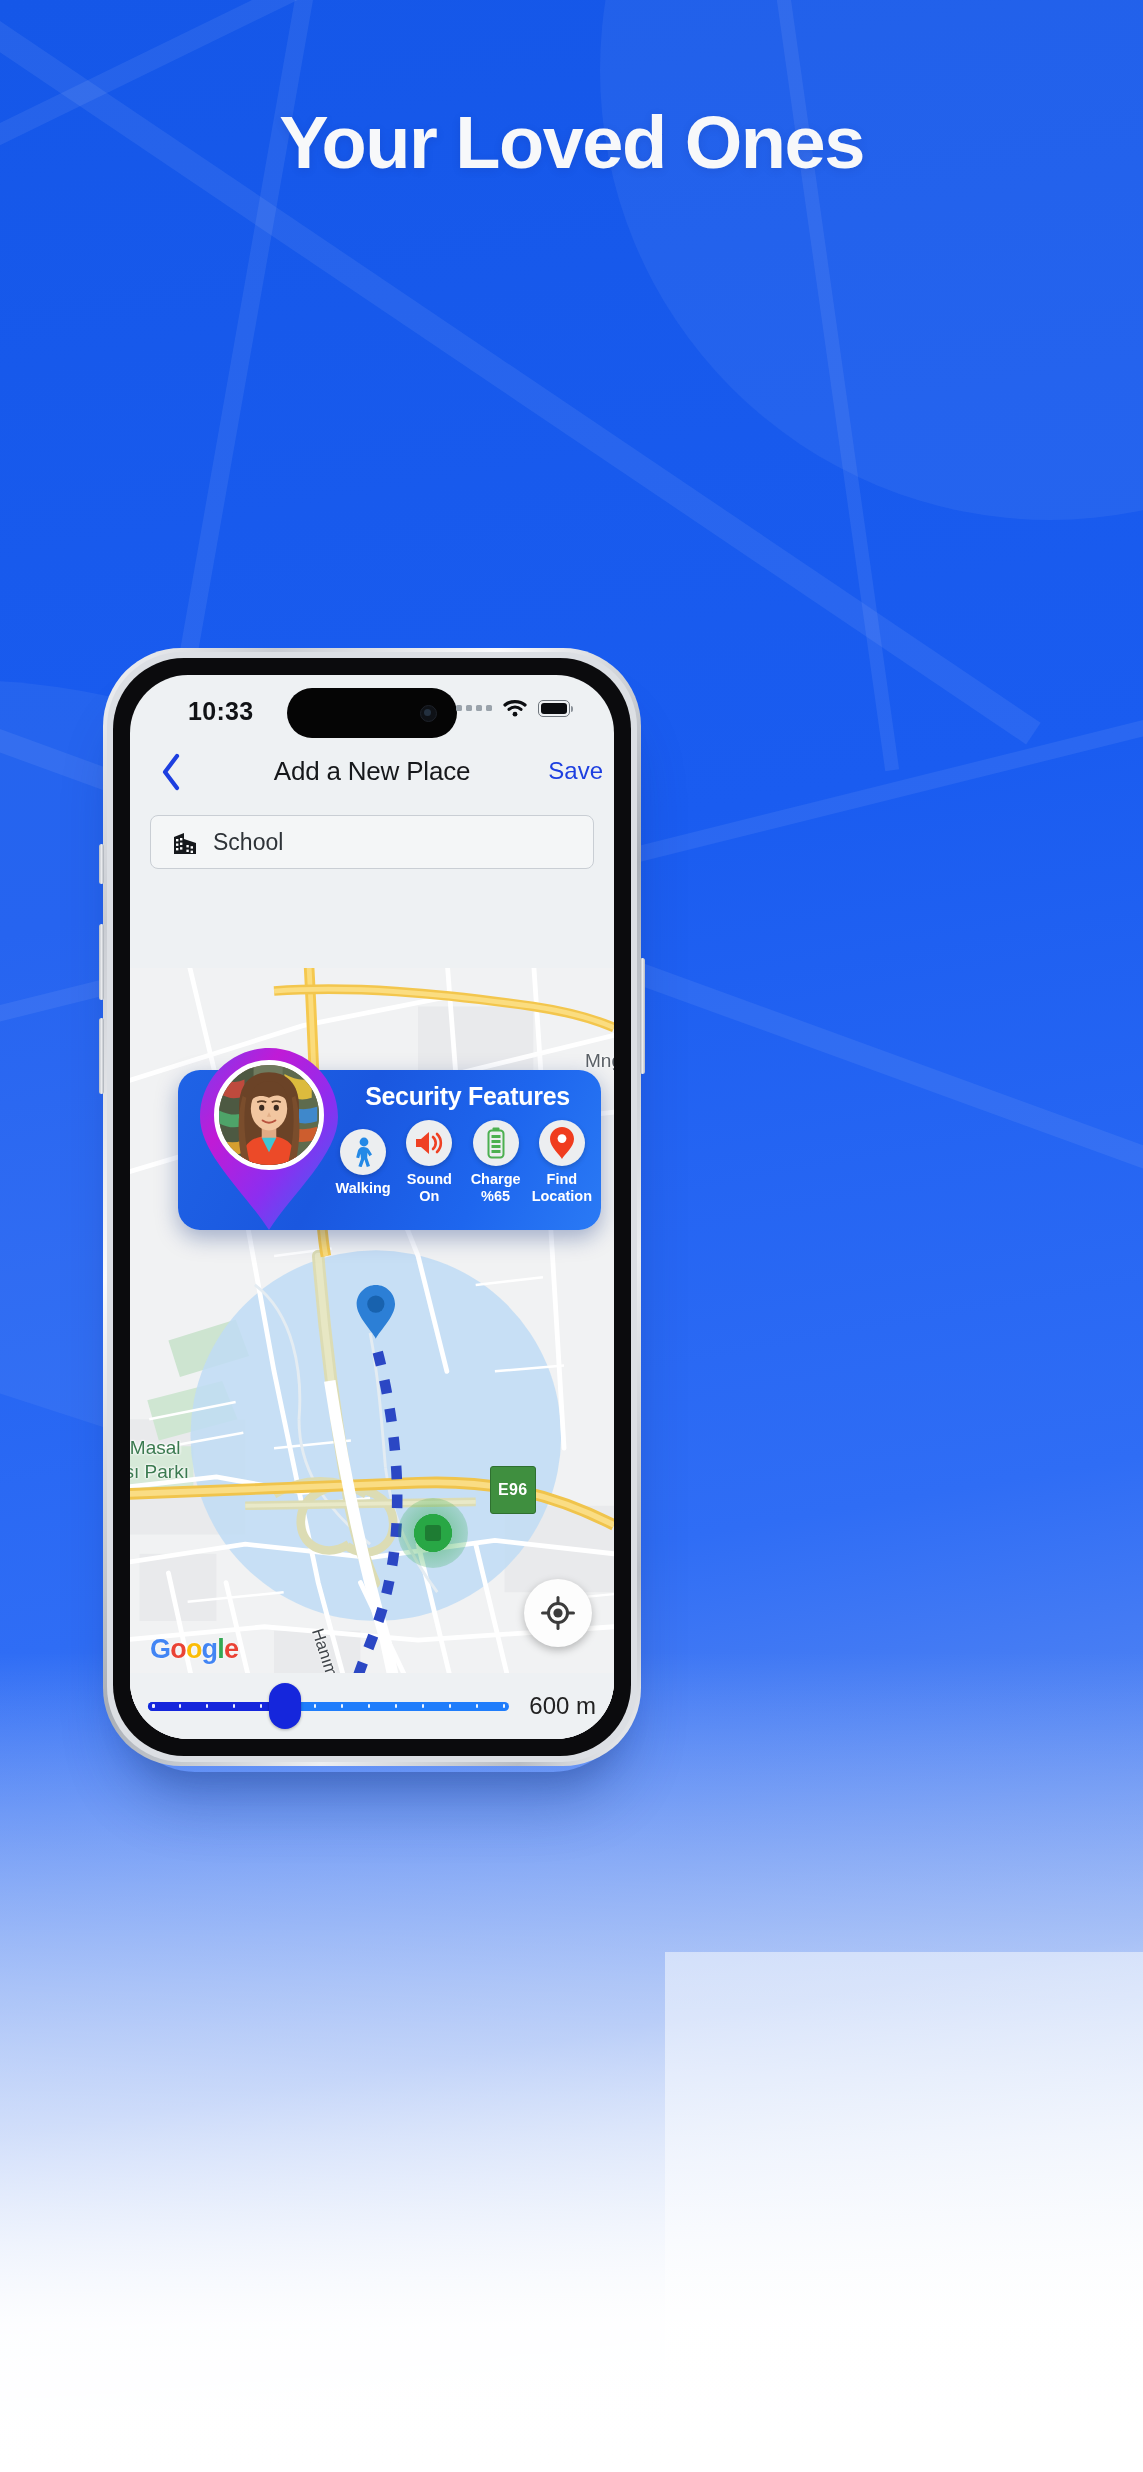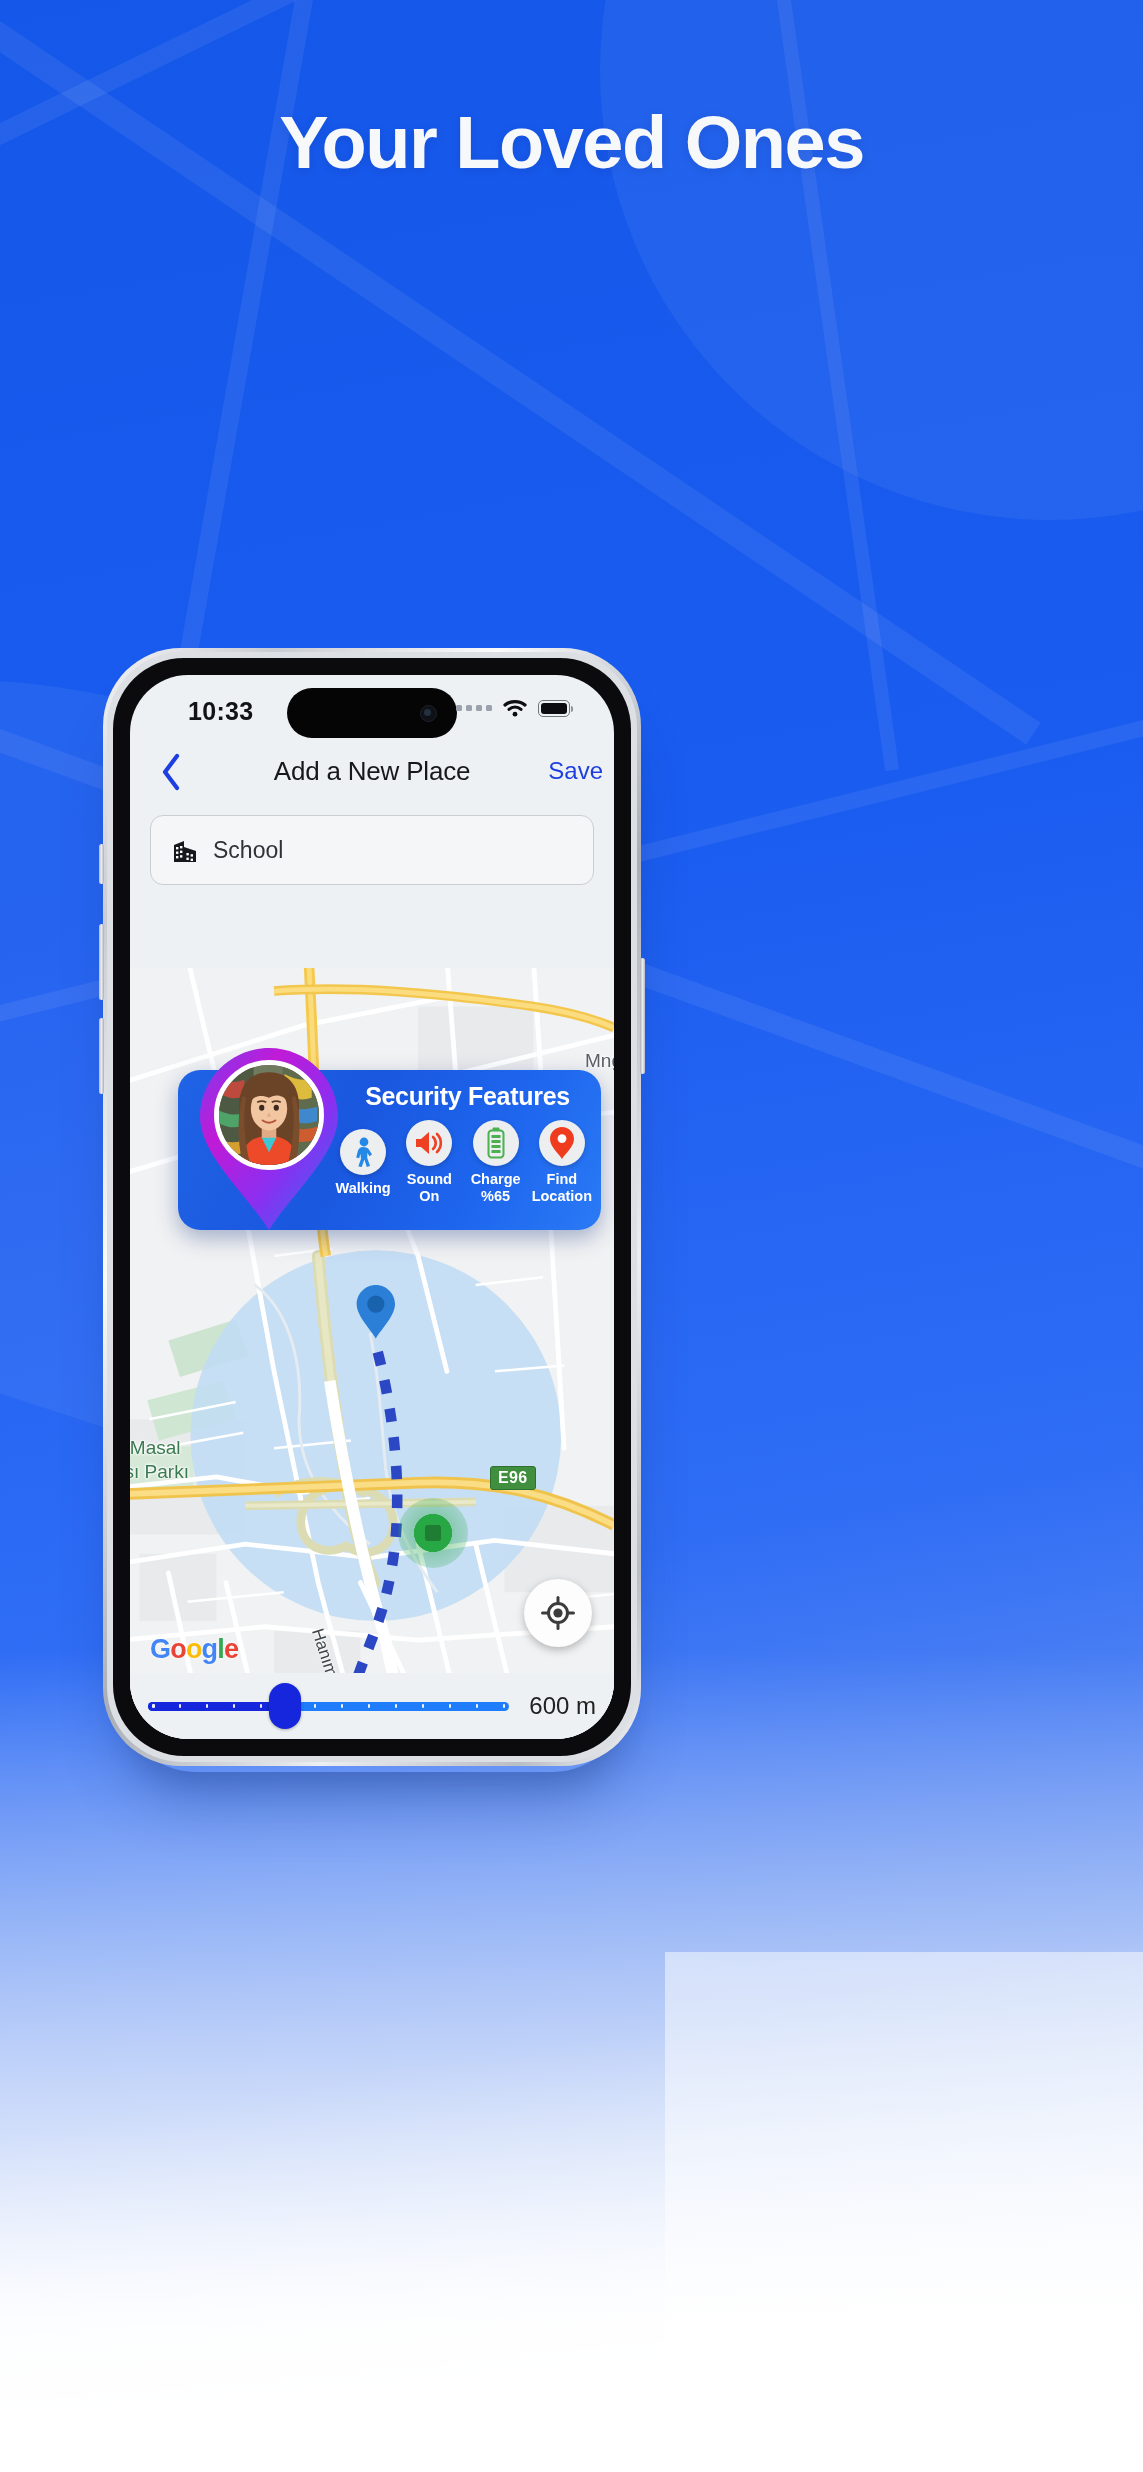--- a/index.html
+++ b/index.html
@@ -158,24 +158,24 @@
     top:15px;
   }
   #nav-save {
     position:absolute; right:11px; top:16px;
     font-size:24px; font-weight:normal; color:#1d3fe0;
     cursor:pointer;
   }
 
   
   #name-field {
-    position:absolute; top:140px; left:20px; right:20px; height:70px;
+    position:absolute; top:140px; left:20px; right:20px; height:54px;
     background:#f4f6f7;
     border:1.6px solid #c9ced4;
-    border-radius:13px;
+    border-radius:8px;
     display:flex; align-items:center; gap:16px;
     padding:0 22px;
     z-index:34;
   }
   #name-value { font-size:23px; color:#2e3338; }
 
   #hint-text {
     position:absolute; top:216px; left:38px; right:38px;
     text-align:center; font-size:21px; color:#24282c;
     line-height:1.45; z-index:34;
@@ -205,21 +205,21 @@
   }
   #label-hanim {
     left:196px; top:658px; color:#3f4449; font-size:17px;
     transform:rotate(72deg); transform-origin:0 0;
     text-shadow:0 0 3px #fff,0 0 3px #fff;
   }
   #shield-e96 {
     position:absolute; left:360px; top:498px;
     background:#3f8f3f; border:1.5px solid #2f7030; border-radius:3px;
     color:#fff; font-size:16px; font-weight:bold;
-    padding:2px 7px; letter-spacing:0.4px;
+    padding:14px 7px; letter-spacing:0.4px;
   }
 
   
   #marker-green {
     position:absolute; left:268px; top:530px;
     width:70px; height:70px; border-radius:50%;
     background:radial-gradient(circle, #28a745 0%, #28a745 38%, rgba(40,167,69,0.38) 39%, rgba(40,167,69,0.22) 72%, rgba(40,167,69,0.06) 100%);
   }
   #marker-green::after {
     content:""; position:absolute; left:50%; top:50%;

